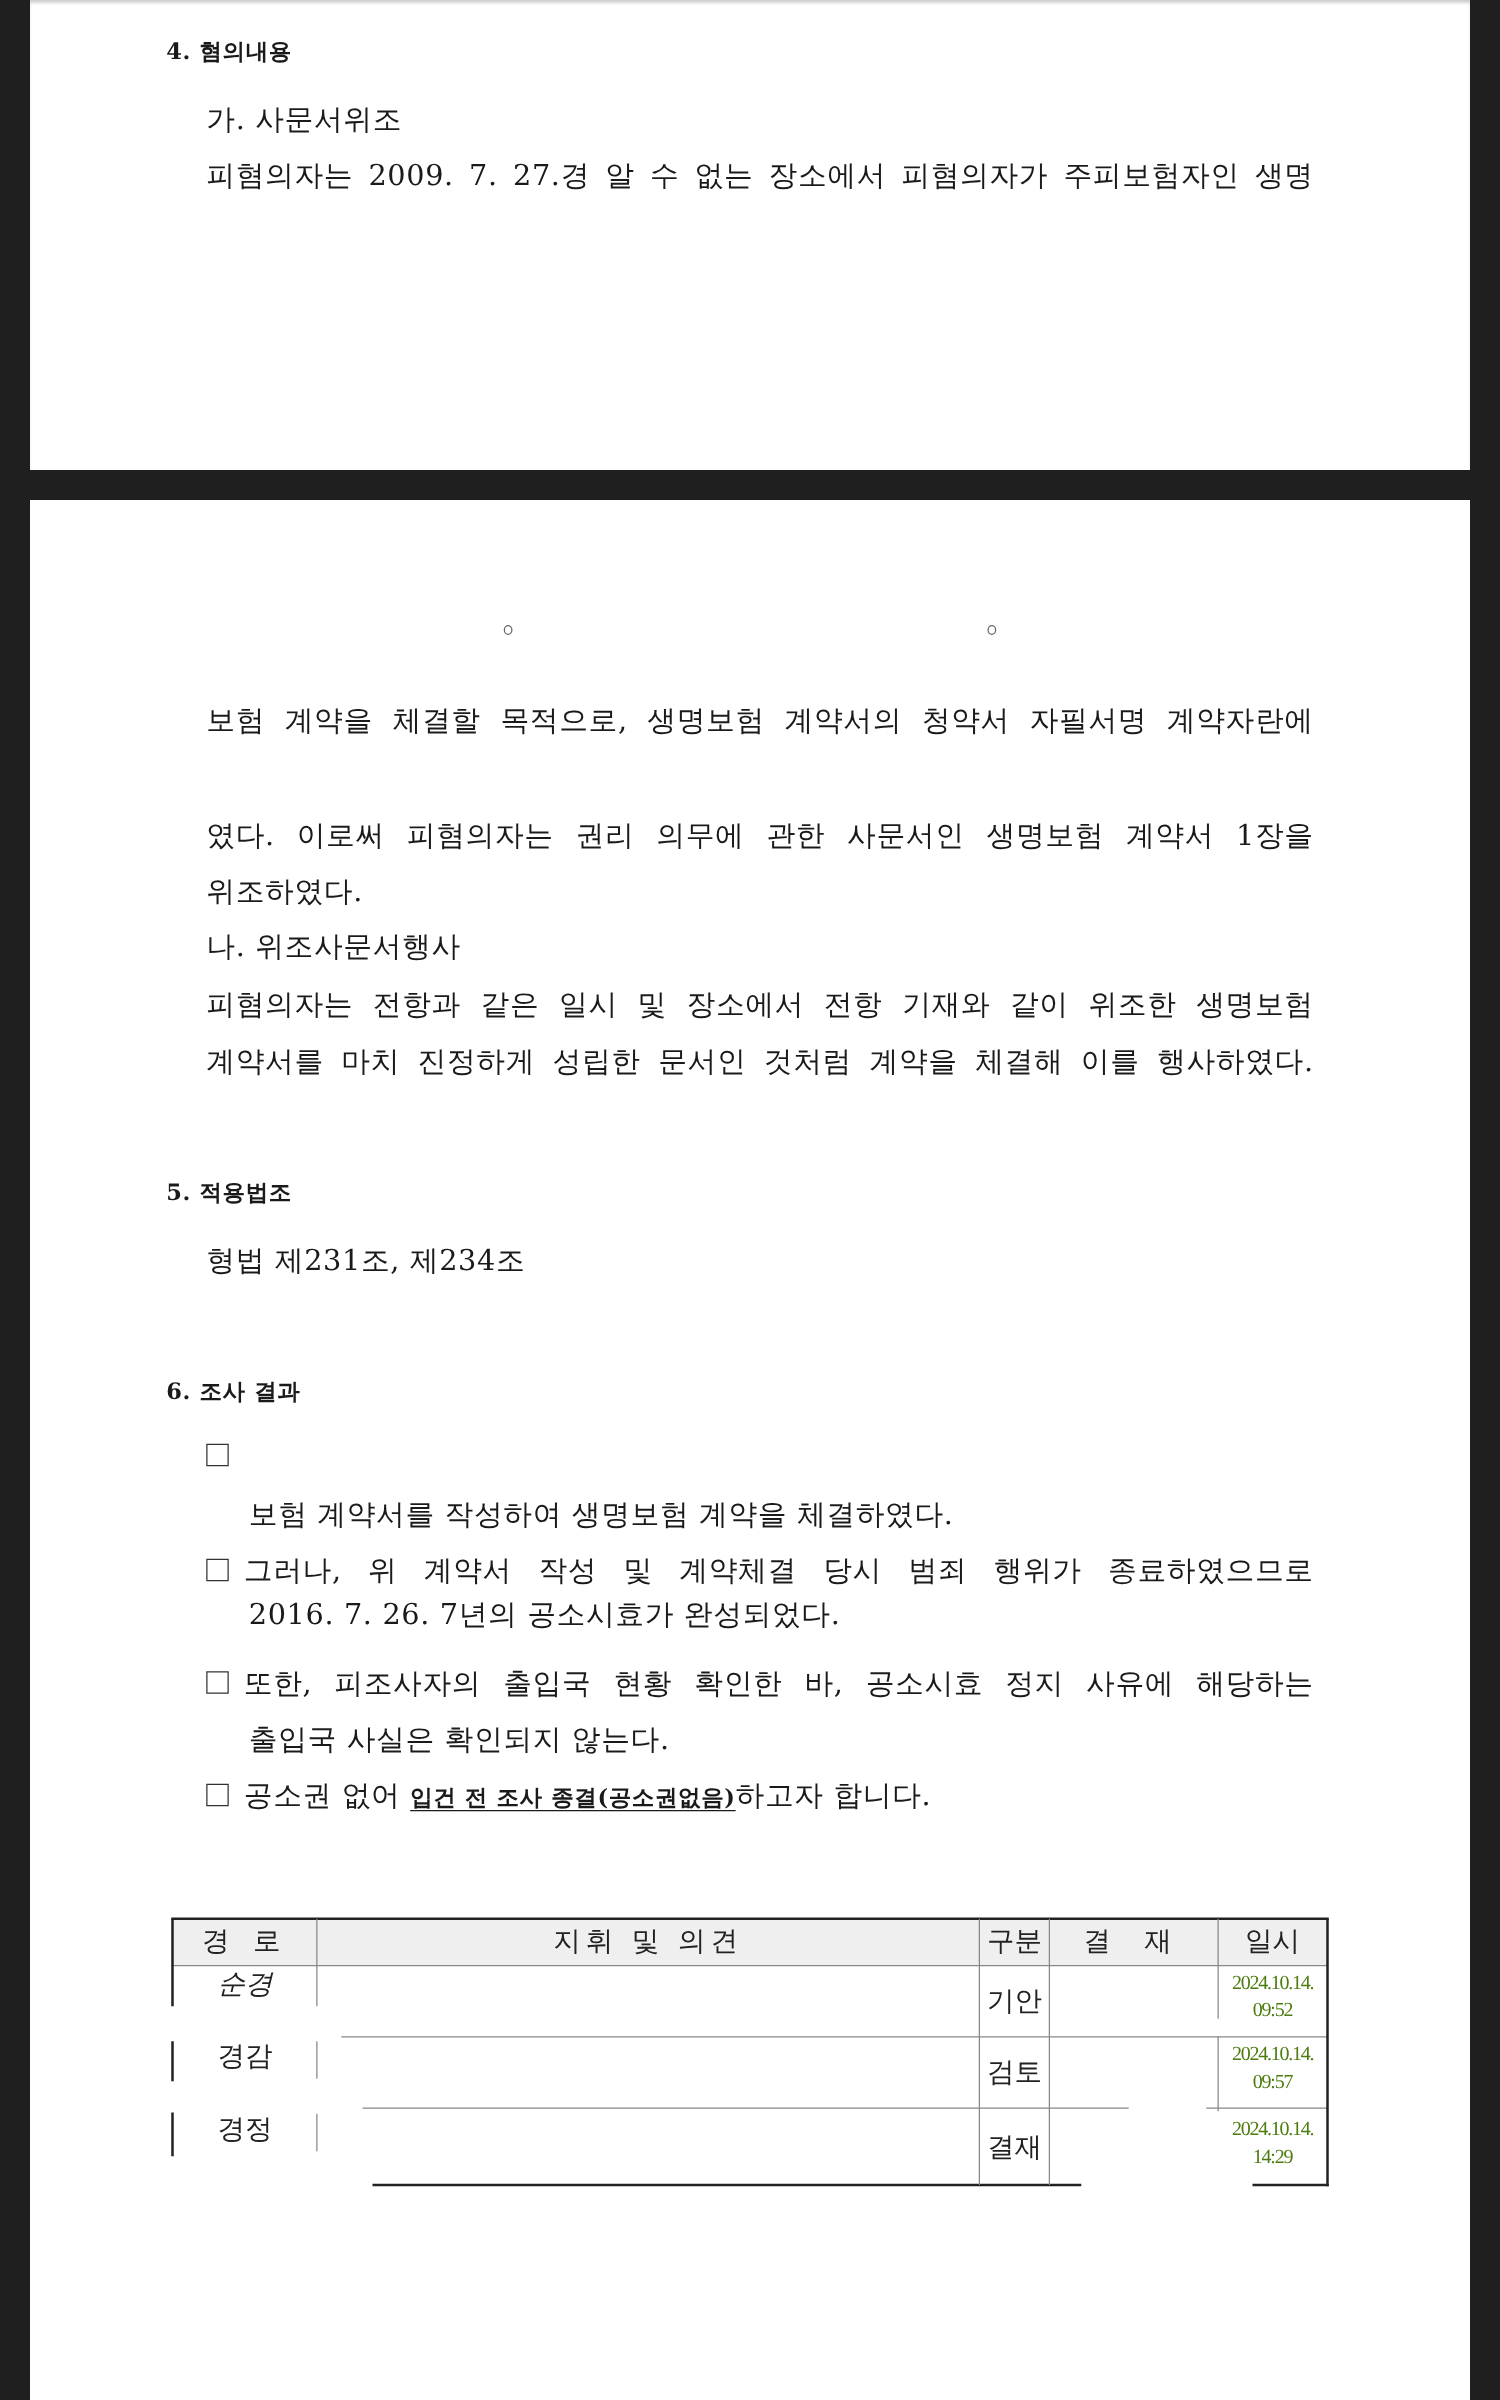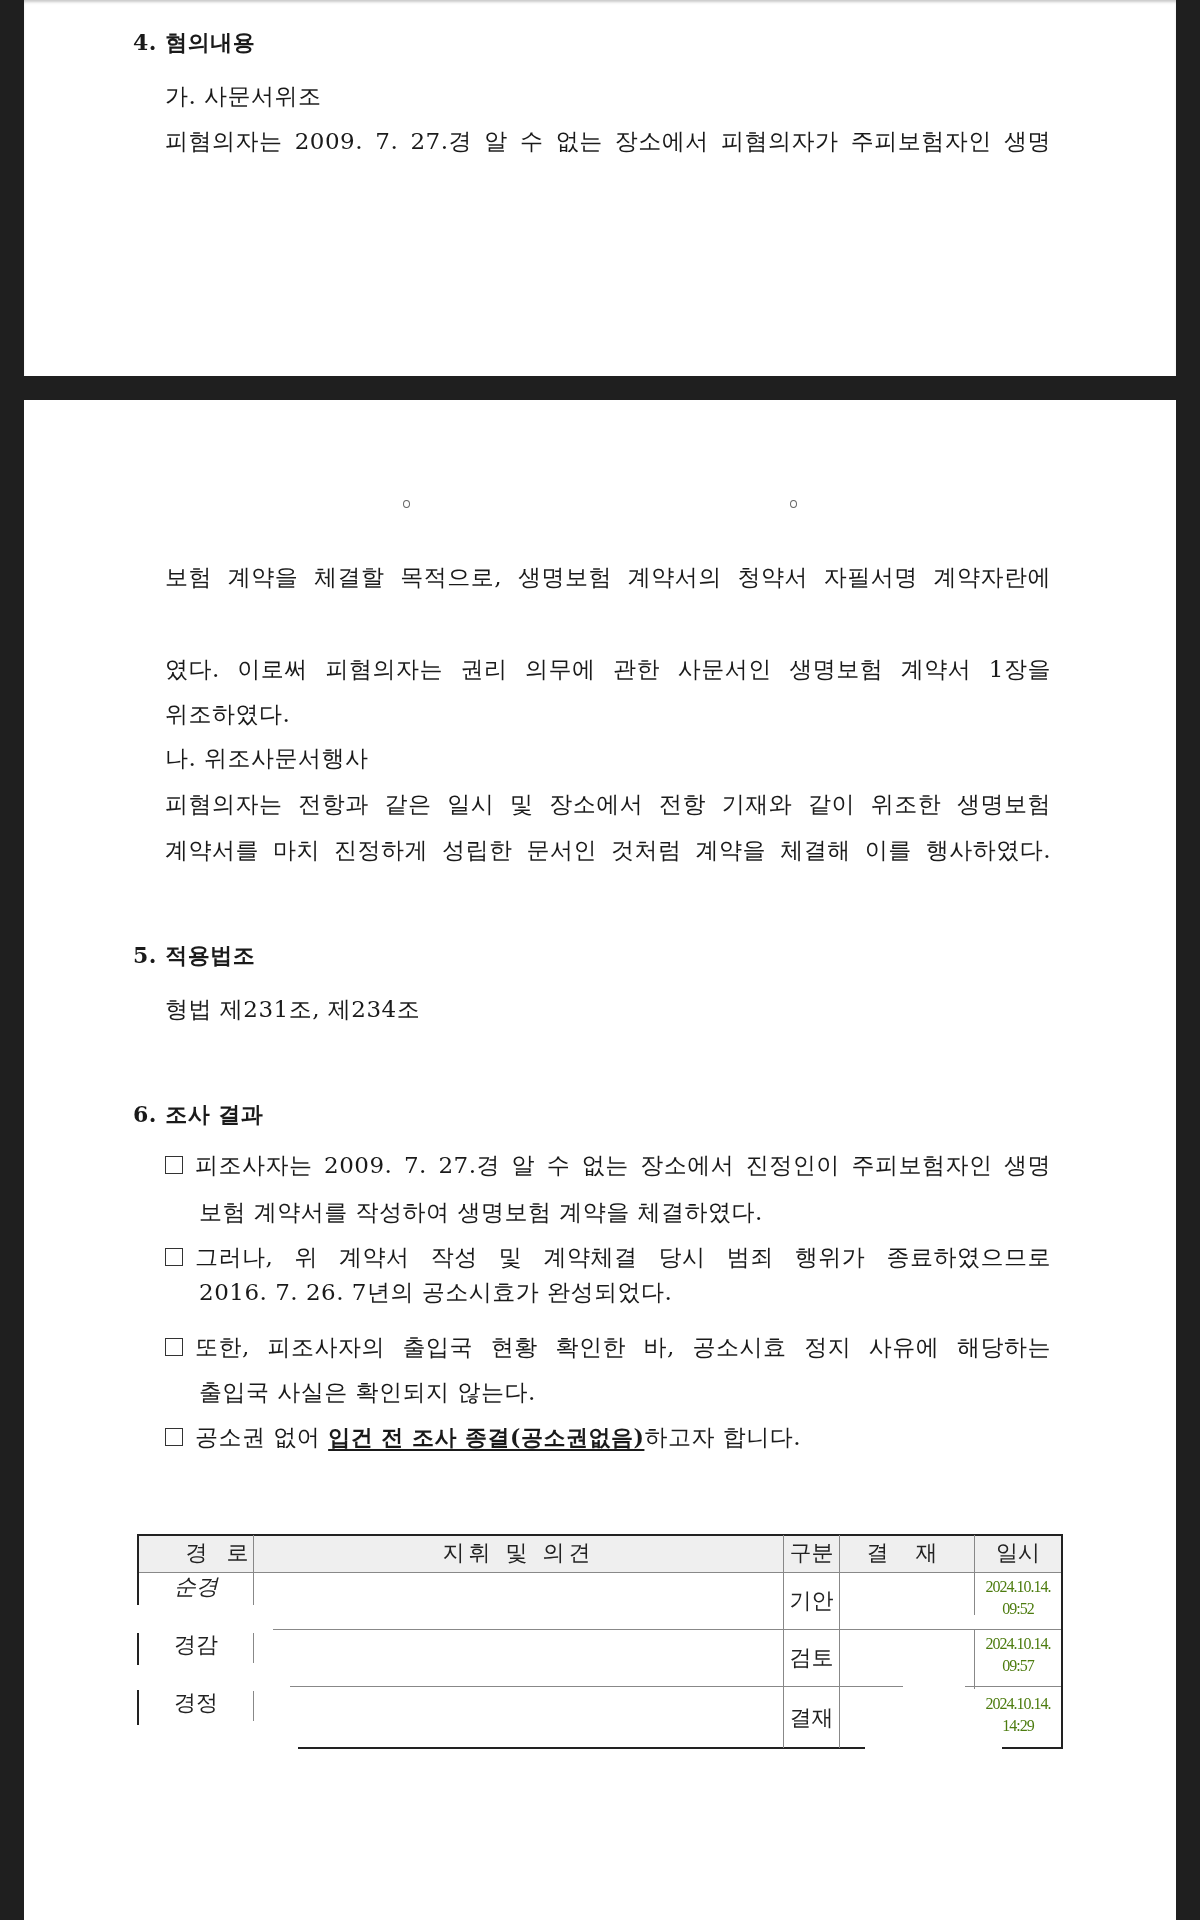--- a/index.html
+++ b/index.html
@@ -6,21 +6,21 @@
   body {
     width: 1200px; height: 1920px; background: #1f1f1f;
     position: relative; overflow: hidden;
     font-family: "DejaVu Serif", "Liberation Serif", serif;
     color: #1a1a1a;
   }
   .page { position: absolute; left: 24px; width: 1152px; background: #ffffff; }
   .page1 { top: 0; height: 376px; box-shadow: inset 0 3px 3px -1px #c8c8c8; }
   .page2 { top: 400px; height: 1520px; }
   .t { position: absolute; white-space: nowrap; font-size: 23px; line-height: 30px; letter-spacing: 0.5px; }
-  .h { font-weight: bold; font-size: 22px; }
+  .h { font-weight: bold; font-size: 18px; }
   .just { width: 886px; text-align: justify; text-align-last: justify; }
   .dot { position: absolute; width: 5px; height: 6px; border: 1px solid #666; border-radius: 50%; }
   .cb { display: inline-block; width: 16px; height: 16px; border: 1.5px solid #333; margin-right: 12px; vertical-align: -1px; }
   .ul { text-decoration: underline; text-underline-offset: 4px; }
 
   .tbl-line { position: absolute; background: #222; }
   .thin { background: #888; }
   .hdr-bg { position: absolute; background: #efefef; }
   .cell { position: absolute; font-size: 22px; text-align: center; font-family: "DejaVu Sans", "Liberation Sans", sans-serif; color: #222; }
   .date { position: absolute; font-size: 16px; line-height: 22px; text-align: center; font-family: "Liberation Serif", serif; letter-spacing: -1px; color: #4d7c0f; }
@@ -45,21 +45,21 @@
   <div class="t" style="left:141px; top:343px;">나. 위조사문서행사</div>
   <div class="t just" style="left:141px; top:389px;">피혐의자는 전항과 같은 일시 및 장소에서 전항 기재와 같이 위조한 생명보험</div>
   <div class="t just" style="left:141px; top:435px;">계약서를 마치 진정하게 성립한 문서인 것처럼 계약을 체결해 이를 행사하였다.</div>
 
   <div class="t h" style="left:109px; top:540px;">5. 적용법조</div>
   <div class="t" style="left:141px; top:594px;">형법 제231조, 제234조</div>
 
   <div class="t h" style="left:109px; top:699px;">6. 조사 결과</div>
 
   <div class="t just" style="left:141px; top:750px; width:886px;">
-    <span class="cb"></span><span>피조사자는 2009. 7. 27.경 알 수 없는 장소에서 진정인이 주피보험자인 생명</span>
+    <span class="cb"></span>
   </div>
   <div class="t" style="left:175px; top:797px;">보험 계약서를 작성하여 생명보험 계약을 체결하였다.</div>
 
   <div class="t just" style="left:141px; top:842px; width:886px;">
     <span class="cb"></span><span>그러나, 위 계약서 작성 및 계약체결 당시 범죄 행위가 종료하였으므로</span>
   </div>
   <div class="t" style="left:175px; top:877px;">2016. 7. 26. 7년의 공소시효가 완성되었다.</div>
 
   <div class="t just" style="left:141px; top:932px; width:886px;">
     <span class="cb"></span><span>또한, 피조사자의 출입국 현황 확인한 바, 공소시효 정지 사유에 해당하는</span>
@@ -91,21 +91,21 @@
     <div class="tbl-line" style="left:1037px; top:1135px; width:2px; height:214px;"></div>
 
     <div class="tbl-line thin" style="left:229px; top:1135px; width:1px; height:70px;"></div>
     <div class="tbl-line thin" style="left:229px; top:1233px; width:1px; height:30px;"></div>
     <div class="tbl-line thin" style="left:229px; top:1291px; width:1px; height:30px;"></div>
     <div class="tbl-line thin" style="left:759px; top:1135px; width:1px; height:213px;"></div>
     <div class="tbl-line thin" style="left:815px; top:1135px; width:1px; height:213px;"></div>
     <div class="tbl-line thin" style="left:950px; top:1135px; width:1px; height:80px;"></div>
     <div class="tbl-line thin" style="left:950px; top:1229px; width:1px; height:60px;"></div>
 
-    <div class="cell" style="left:115px; top:1138px; width:114px; letter-spacing:6px;padding-left:24px;">경 로</div>
+    <div class="cell" style="left:115px; top:1138px; width:114px; letter-spacing:6px;">경 로</div>
     <div class="cell" style="left:230px; top:1138px; width:529px; letter-spacing:4px;">지휘 및 의견</div>
     <div class="cell" style="left:760px; top:1138px; width:55px;">구분</div>
     <div class="cell" style="left:816px; top:1138px; width:134px; letter-spacing:10px;">결 재</div>
     <div class="cell" style="left:951px; top:1138px; width:86px;">일시</div>
 
     <div class="cell" style="left:115px; top:1172px; width:114px;font-style:italic;">순경</div>
     <div class="cell" style="left:760px; top:1186px; width:55px;">기안</div>
     <div class="date" style="left:951px; top:1176px; width:86px;">
       <div>2024.10.14.</div>
       <div>09:52</div>

